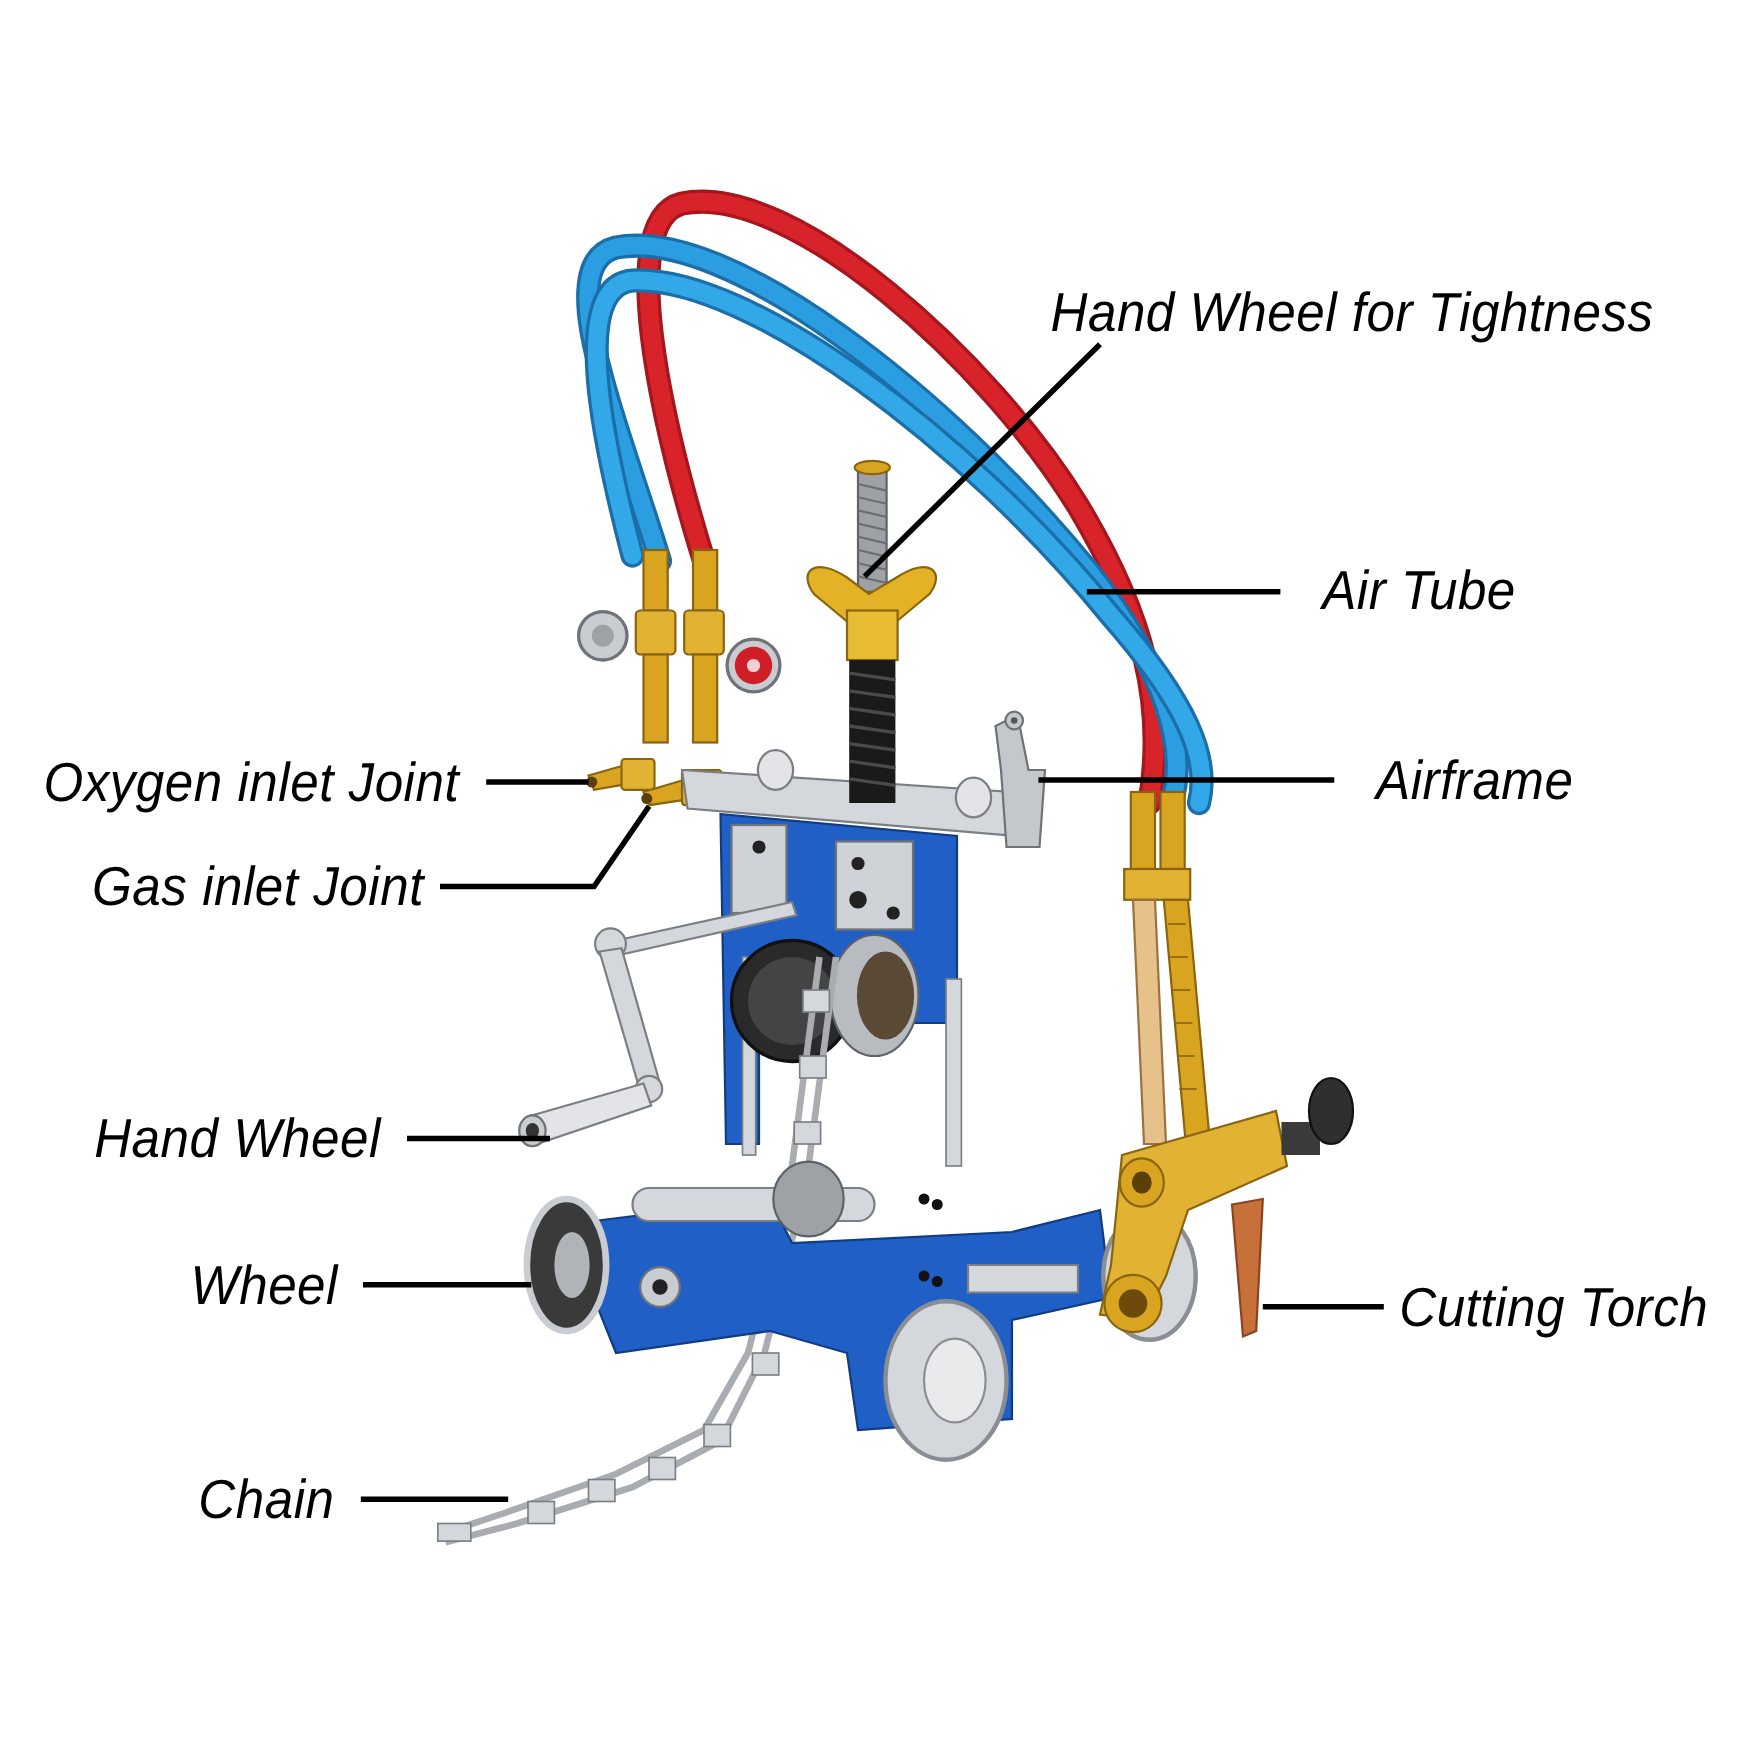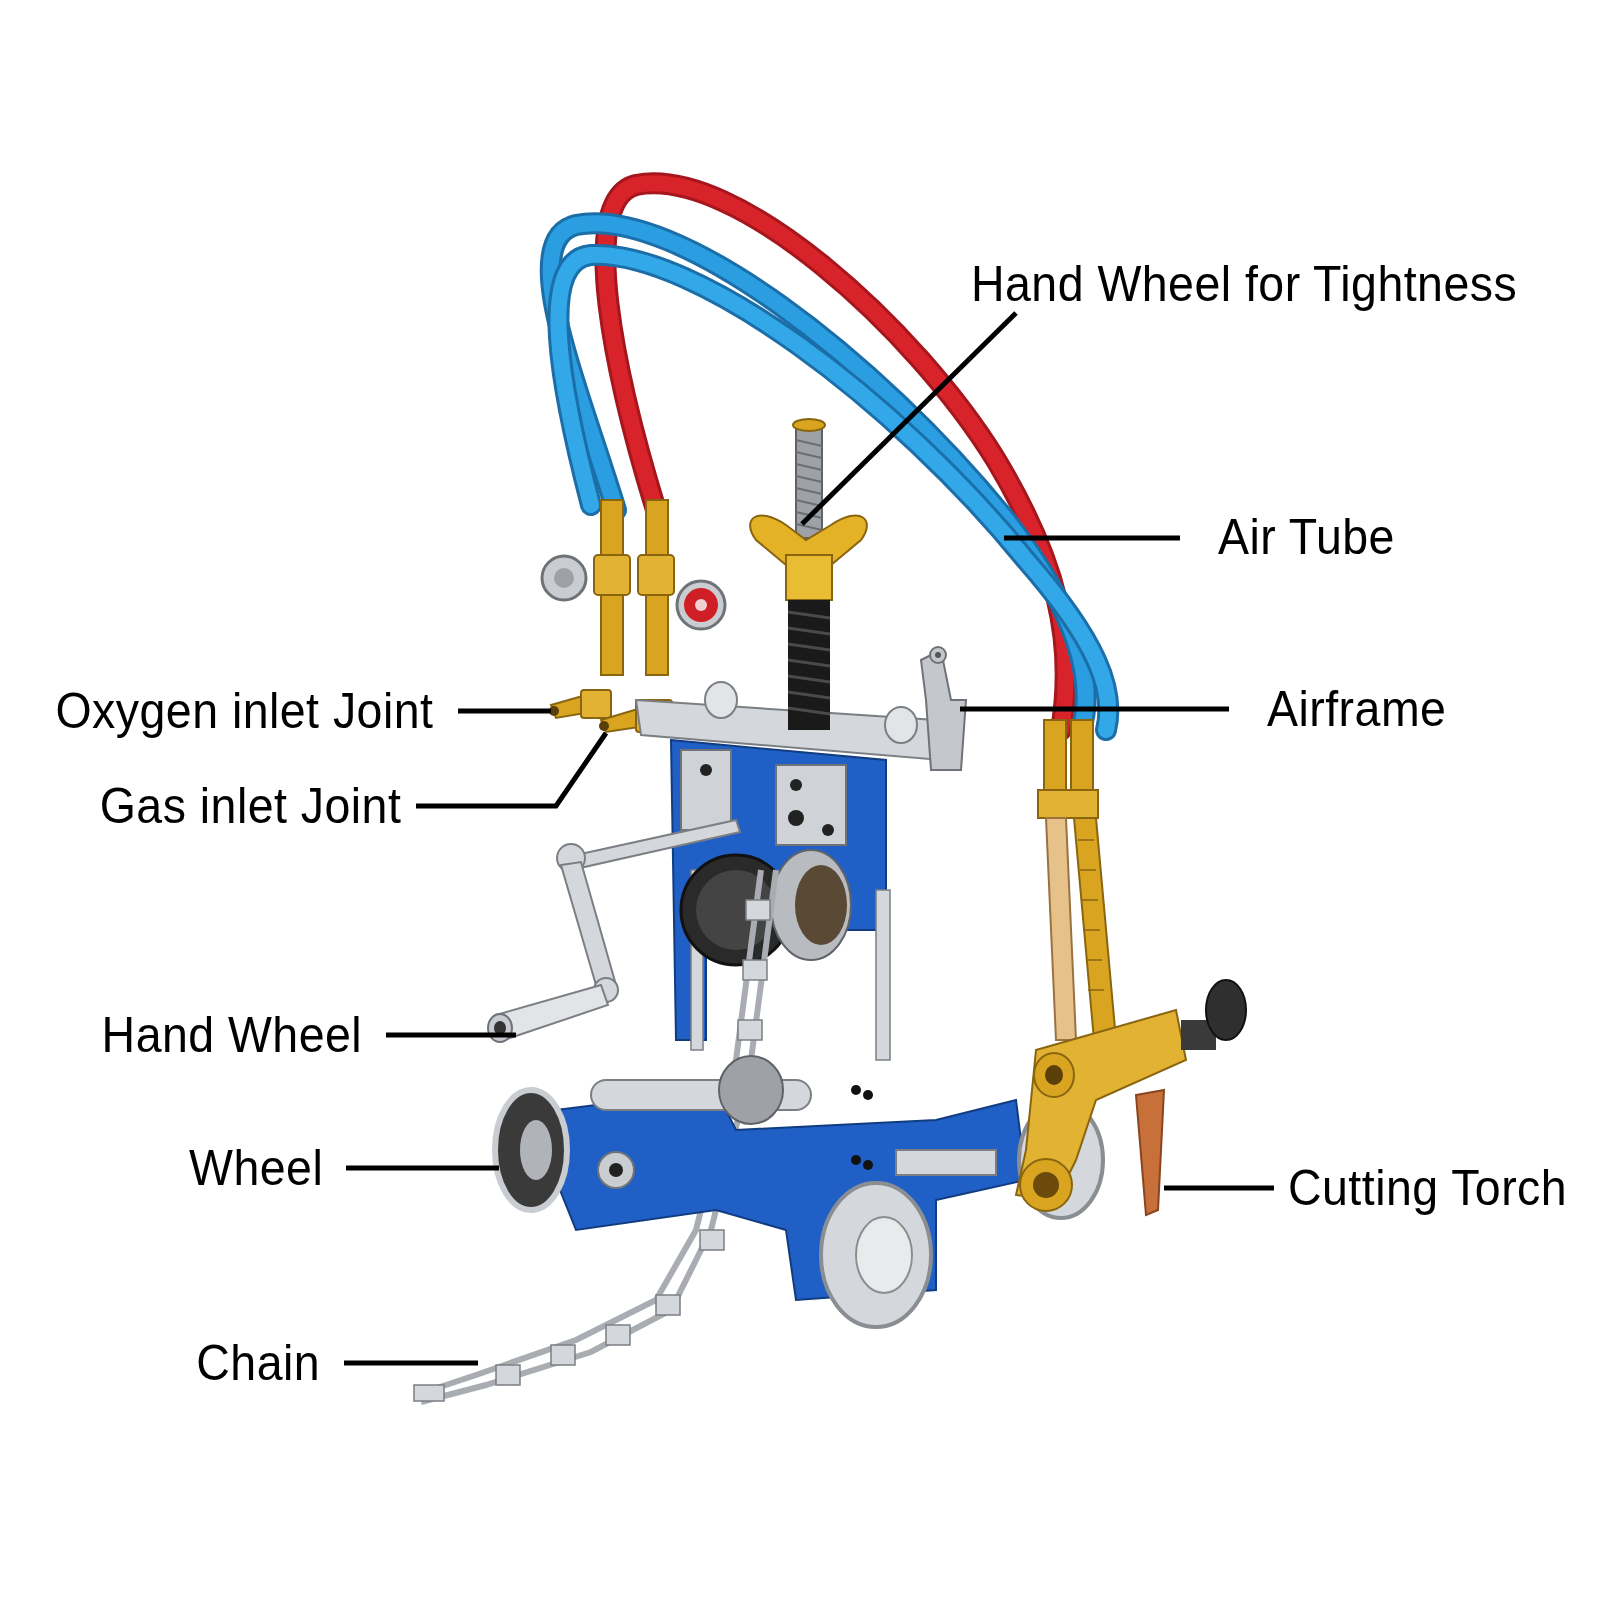--- a/index.html
+++ b/index.html
@@ -1,17 +1,17 @@
 <!DOCTYPE html>
 <html><head>
 <meta charset="utf-8">
 <style>
   html, body { margin:0; padding:0; background:#ffffff; }
   body { width:1600px; height:1600px; position:relative; overflow:hidden; font-family:"Liberation Sans", sans-serif; }
-  .stage { position:absolute; left:16px; top:0; width:1580px; height:1600px; }
+  .stage { position:absolute; left:0; top:0; width:1580px; height:1600px;font-style:italic; }
   .stage svg { position:absolute; left:0; top:0; }
   .label { position:absolute; color:#000; font-family:"Liberation Sans", sans-serif; font-size:50px; line-height:1; white-space:nowrap; letter-spacing:0.5px; transform:scaleX(0.93); }
   .label.right-anchor { transform-origin:right center; }
   .label.left-anchor { transform-origin:left center; }
 </style>
 </head>
 <body>
 
 <div class="stage">
   <svg width="1600" height="1600" viewBox="0 0 1600 1600">

